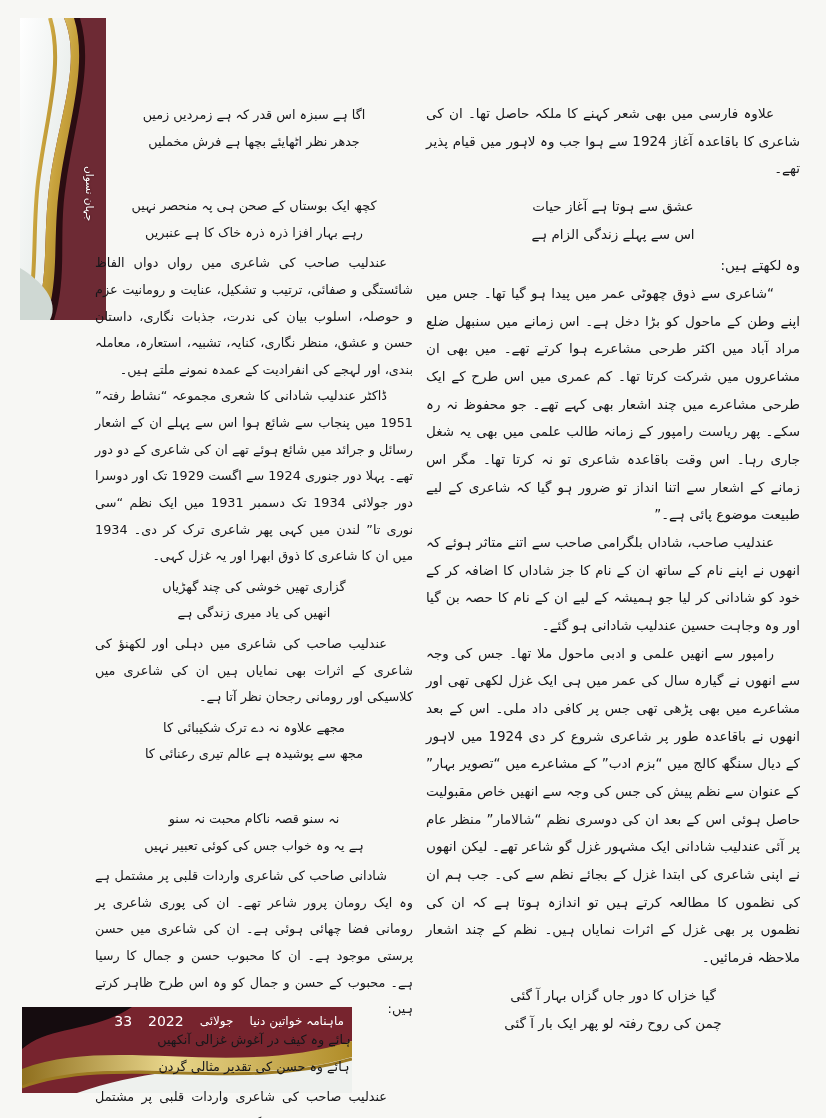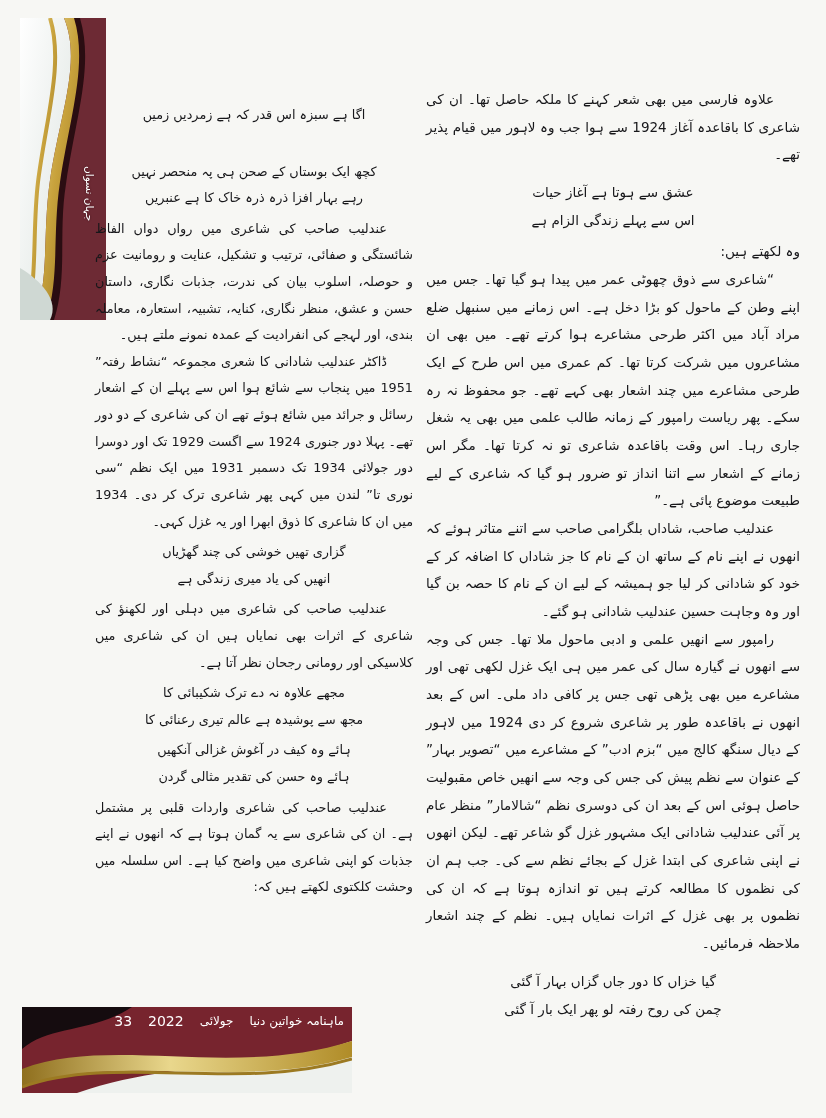--- a/index.html
+++ b/index.html
@@ -33,28 +33,28 @@
     position:absolute;top:6px;right:8px;left:60px;
     direction:rtl;display:flex;align-items:center;gap:16px;
     color:#ffffff;font-size:12px;white-space:nowrap;
   }
   .footer-text .num{font-weight:normal;font-size:14px;}
   
   .col{
     position:absolute;direction:rtl;color:#17171a;
     text-align:justify;
   }
-  .col-right{right:26px;top:86px;width:374px;font-size:13.5px;line-height:2.05;}
+  .col-right{right:26px;top:100px;width:374px;font-size:13.5px;line-height:2.05;}
   .col-left{left:95px;top:92px;width:318px;font-size:12.8px;line-height:2.08;}
   .para{margin:0;text-indent:26px;}
   .para.no-indent{text-indent:0;}
   .verse{text-align:center;margin:4px 0 4px 0;}
   .verse div{white-space:nowrap;}
   .gap-sm{margin-top:10px;}
-  .gap-md{margin-top:30px;}
+  .gap-md{margin-top:38px;}
   .gap-lg{margin-top:36px;}
 </style>
 </head>
 <body>
 
 <div class="page">
 
   <div class="ornament">
     <svg width="86" height="302" viewBox="0 0 86 302">
       <defs>
@@ -113,36 +113,42 @@
     <p class="para">رامپور سے انھیں علمی و ادبی ماحول ملا تھا۔ جس کی وجہ سے انھوں نے گیارہ سال کی عمر میں ہی ایک غزل لکھی تھی اور مشاعرے میں بھی پڑھی تھی جس پر کافی داد ملی۔ اس کے بعد انھوں نے باقاعدہ طور پر شاعری شروع کر دی 1924 میں لاہور کے دیال سنگھ کالج میں “بزم ادب” کے مشاعرے میں “تصویر بہار” کے عنوان سے نظم پیش کی جس کی وجہ سے انھیں خاص مقبولیت حاصل ہوئی اس کے بعد ان کی دوسری نظم “شالامار” منظر عام پر آئی عندلیب شادانی ایک مشہور غزل گو شاعر تھے۔ لیکن انھوں نے اپنی شاعری کی ابتدا غزل کے بجائے نظم سے کی۔ جب ہم ان کی نظموں کا مطالعہ کرتے ہیں تو اندازہ ہوتا ہے کہ ان کی نظموں پر بھی غزل کے اثرات نمایاں ہیں۔ نظم کے چند اشعار ملاحظہ فرمائیں۔</p>
     <div class="verse gap-sm">
       <div>گیا خزاں کا دور جاں گزاں بہار آ گئی</div>
       <div>چمن کی روح رفتہ لو پھر ایک بار آ گئی</div>
     </div>
   </div>
 
   <div class="col col-left" lang="ur">
     <div class="verse gap-sm">
       <div>اگا ہے سبزہ اس قدر کہ ہے زمردیں زمیں</div>
+      <div>جدھر نظر اٹھایئے بچھا ہے فرش مخملیں</div>
     </div>
     <div class="verse gap-md">
       <div>کچھ ایک بوستاں کے صحن ہی پہ منحصر نہیں</div>
       <div>رہے بہار افزا ذرہ ذرہ خاک کا ہے عنبریں</div>
     </div>
     <p class="para">عندلیب صاحب کی شاعری میں رواں دواں الفاظ شائستگی و صفائی، ترتیب و تشکیل، عنایت و رومانیت عزم و حوصلہ، اسلوب بیان کی ندرت، جذبات نگاری، داستان حسن و عشق، منظر نگاری، کنایہ، تشبیہ، استعارہ، معاملہ بندی، اور لہجے کی انفرادیت کے عمدہ نمونے ملتے ہیں۔</p>
     <p class="para">ڈاکٹر عندلیب شادانی کا شعری مجموعہ “نشاط رفتہ” 1951 میں پنجاب سے شائع ہوا اس سے پہلے ان کے اشعار رسائل و جرائد میں شائع ہوئے تھے ان کی شاعری کے دو دور تھے۔ پہلا دور جنوری 1924 سے اگست 1929 تک اور دوسرا دور جولائی 1934 تک دسمبر 1931 میں ایک نظم “سی نوری تا” لندن میں کہی پھر شاعری ترک کر دی۔ 1934 میں ان کا شاعری کا ذوق ابھرا اور یہ غزل کہی۔</p>
     <div class="verse">
       <div>گزاری تھیں خوشی کی چند گھڑیاں</div>
       <div>انھیں کی یاد میری زندگی ہے</div>
     </div>
     <p class="para">عندلیب صاحب کی شاعری میں دہلی اور لکھنؤ کی شاعری کے اثرات بھی نمایاں ہیں ان کی شاعری میں کلاسیکی اور رومانی رجحان نظر آتا ہے۔</p>
     <div class="verse">
       <div>مجھے علاوہ نہ دے ترک شکیبائی کا</div>
       <div>مجھ سے پوشیدہ ہے عالم تیری رعنائی کا</div>
     </div>
+    <div class="verse gap-md">
+      <div>نہ سنو قصہ ناکام محبت نہ سنو</div>
+      <div>ہے یہ وہ خواب جس کی کوئی تعبیر نہیں</div>
+    </div>
+    <p class="para">شادانی صاحب کی شاعری واردات قلبی پر مشتمل ہے وہ ایک رومان پرور شاعر تھے۔ ان کی پوری شاعری پر رومانی فضا چھائی ہوئی ہے۔ ان کی شاعری میں حسن پرستی موجود ہے۔ ان کا محبوب حسن و جمال کا رسیا ہے۔ محبوب کے حسن و جمال کو وہ اس طرح ظاہر کرتے ہیں:</p>
     <div class="verse">
       <div>ہائے وہ کیف در آغوش غزالی آنکھیں</div>
       <div>ہائے وہ حسن کی تقدیر مثالی گردن</div>
     </div>
     <p class="para">عندلیب صاحب کی شاعری واردات قلبی پر مشتمل ہے۔ ان کی شاعری سے یہ گمان ہوتا ہے کہ انھوں نے اپنے جذبات کو اپنی شاعری میں واضح کیا ہے۔ اس سلسلہ میں وحشت کلکتوی لکھتے ہیں کہ:</p>
   </div>
 
 </div>
 
 </body></html>

